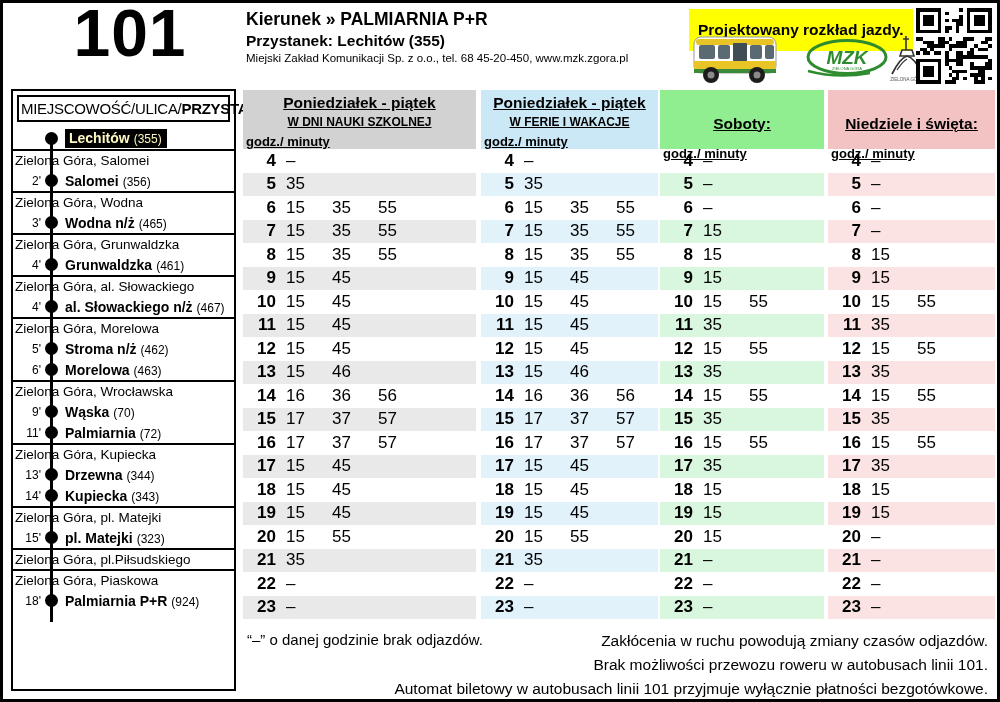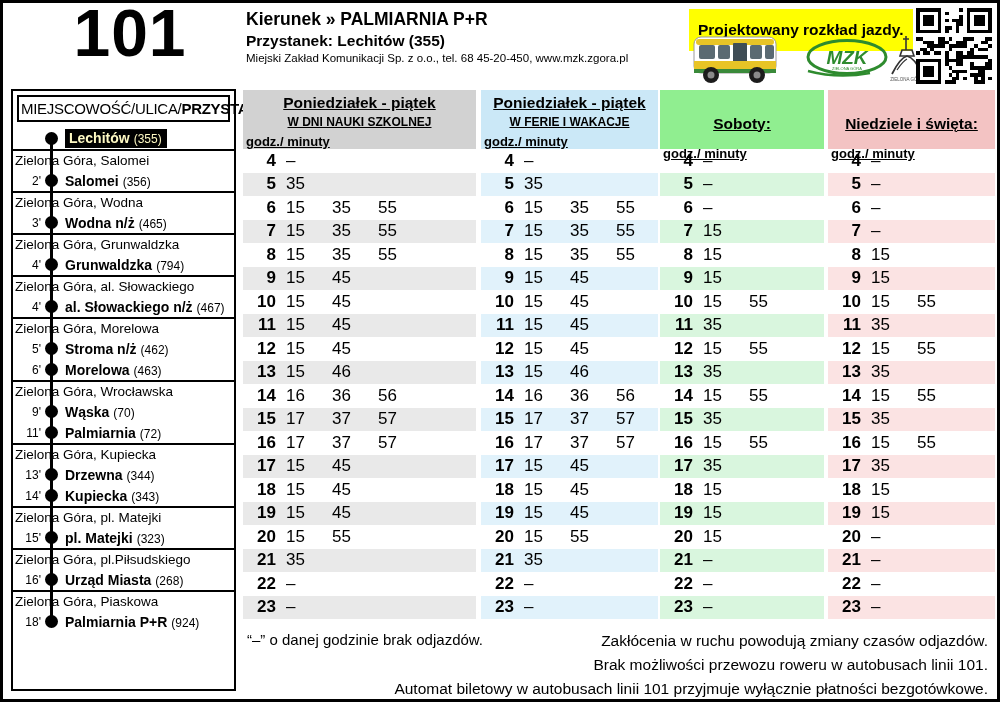--- a/index.html
+++ b/index.html
@@ -253,21 +253,21 @@
             <span class="nm">Wodna n/ż</span>
             <span class="cd">(465)</span>
           </span>
         </div>
         <div class="street">Zielona Góra, Grunwaldzka</div>
         <div class="stop-row">
           <span class="time">4'</span>
           <span class="bullet"></span>
           <span class="stopbox">
             <span class="nm">Grunwaldzka</span>
-            <span class="cd">(794)</span>
+            <span class="cd">(461)</span>
           </span>
         </div>
         <div class="street">Zielona Góra, al. Słowackiego</div>
         <div class="stop-row">
           <span class="time">4'</span>
           <span class="bullet"></span>
           <span class="stopbox">
             <span class="nm">al. Słowackiego n/ż</span>
             <span class="cd">(467)</span>
           </span>
@@ -326,28 +326,20 @@
         <div class="street">Zielona Góra, pl. Matejki</div>
         <div class="stop-row">
           <span class="time">15'</span>
           <span class="bullet"></span>
           <span class="stopbox">
             <span class="nm">pl. Matejki</span>
             <span class="cd">(323)</span>
           </span>
         </div>
         <div class="street">Zielona Góra, pl.Piłsudskiego</div>
-        <div class="stop-row">
-          <span class="time">16'</span>
-          <span class="bullet"></span>
-          <span class="stopbox">
-            <span class="nm">Urząd Miasta</span>
-            <span class="cd">(268)</span>
-          </span>
-        </div>
         <div class="street">Zielona Góra, Piaskowa</div>
         <div class="stop-row">
           <span class="time">18'</span>
           <span class="bullet"></span>
           <span class="stopbox">
             <span class="nm">Palmiarnia P+R</span>
             <span class="cd">(924)</span>
           </span>
         </div>
       </div>

